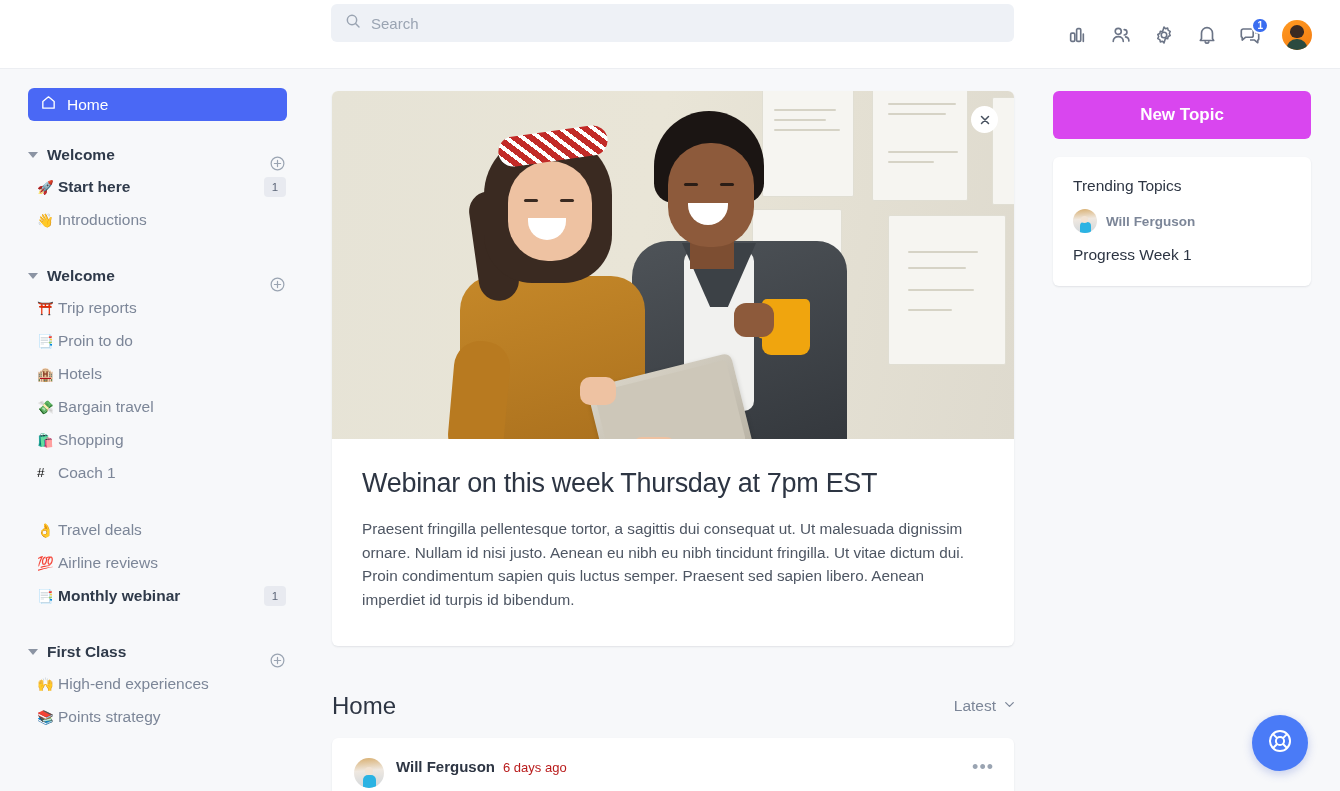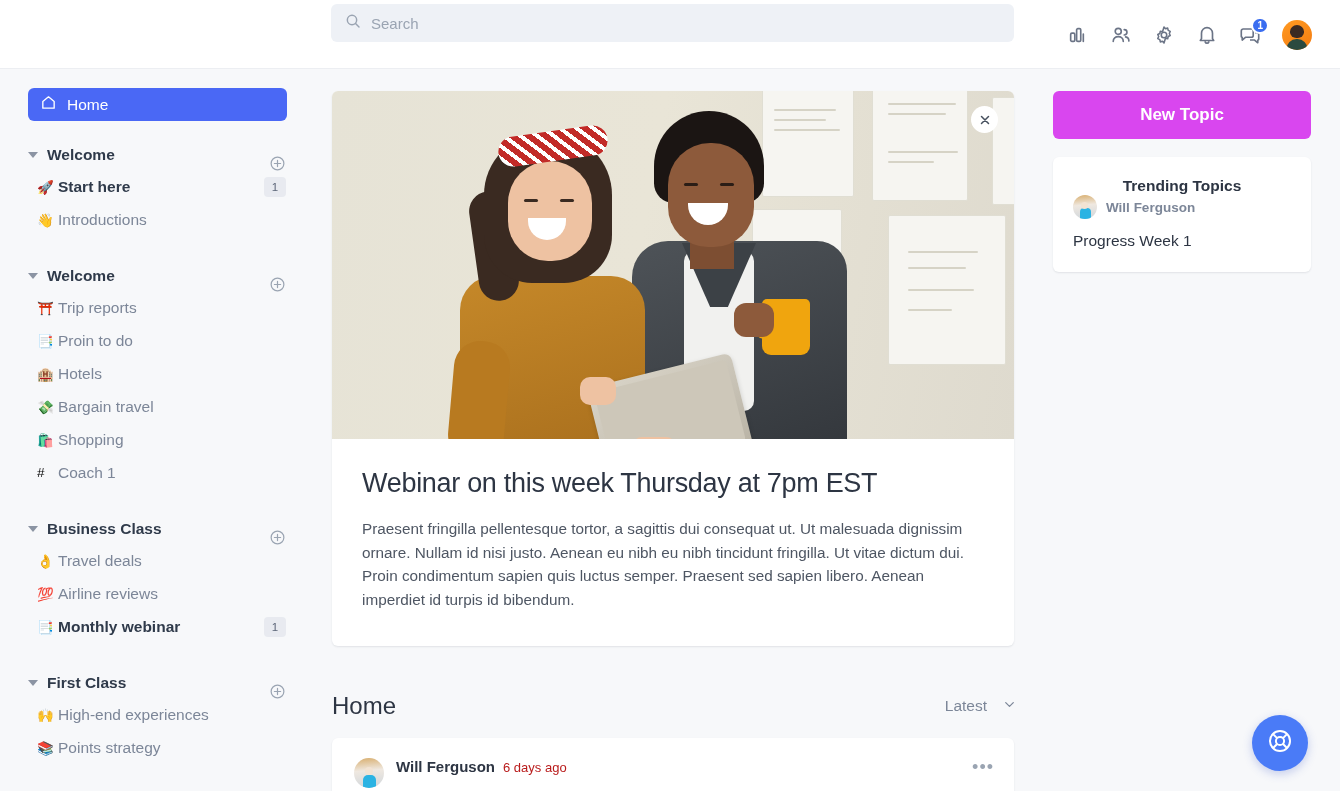--- a/index.html
+++ b/index.html
@@ -238,21 +238,21 @@
   .banner-text {
     font-size: 15.3px; color: #4e5663; line-height: 1.55;
   }
 
   .home-row {
     display: flex; align-items: center; justify-content: space-between;
     margin-top: 46px; padding: 0 2px 0 0;
   }
   .home-title { font-size: 24px; color: #2d3543; }
   .latest-sel {
-    display: flex; align-items: flex-start; gap: 16px;
+    display: flex; align-items: flex-start; gap: 7px;
     font-size: 15.5px; color: #7c8698; cursor: pointer;
   }
   .post-card {
     margin-top: 18px; width: 682px; height: 70px;
     padding: 20px 20px 0 22px; overflow: hidden;
     display: flex; align-items: flex-start;
   }
   .post-avatar {
     width: 30px; height: 30px; border-radius: 50%;
     background: linear-gradient(175deg,#d8ae6e 0%, #efe8e0 42%, #cfd6dc 100%);
@@ -287,21 +287,21 @@
     cursor: pointer; border: none;
     font-family: "Liberation Sans", sans-serif;
   }
   .trend-card {
     margin-top: 18px; width: 258px;
     background: #fff; border-radius: 6px;
     box-shadow: 0 1px 2px rgba(30,40,60,.10);
     padding: 20px 20px 22px 20px;
   }
   .trend-title {
-    font-size: 15.5px; font-weight: bold; color: #2d3543;  text-align: center;
+    font-size: 15.5px; font-weight: normal; color: #2d3543; margin-bottom: 14px;
   }
   .trend-user { display: flex; align-items: center; gap: 9px; margin-bottom: 13px; }
   .trend-avatar {
     width: 24px; height: 24px; border-radius: 50%;
     background: linear-gradient(175deg,#d8ae6e 0%, #efe8e0 42%, #cfd6dc 100%);
     position: relative; overflow: hidden; flex: 0 0 24px;
   }
   .trend-avatar::before {
     content:''; position:absolute; left:7px; bottom:0;
     width:11px; height:11px; background:#2bb3e3; border-radius: 4px 4px 0 0;
@@ -438,30 +438,20 @@
           <span class="nav-emoji">🛍️</span>
           <span class="nav-label">Shopping</span>
         </div>
         <div class="nav-item">
           <span class="nav-emoji">#</span>
           <span class="nav-label">Coach 1</span>
         </div>
         <div class="group-gap"></div>
       </div>
       <div class="group">
-        <div class="group-header">
-          <span class="caret"></span>
-          <span class="group-title">Business Class</span>
-          <span>
-            <svg class="plus-circle" viewBox="0 0 24 24" fill="none" stroke="#9aa4b2" stroke-width="1.7" stroke-linecap="round">
-              <circle cx="12" cy="12" r="9"></circle>
-              <path d="M12 7.6v8.8M7.6 12h8.8"></path>
-            </svg>
-          </span>
-        </div>
         <div class="nav-item">
           <span class="nav-emoji">👌</span>
           <span class="nav-label">Travel deals</span>
         </div>
         <div class="nav-item">
           <span class="nav-emoji">💯</span>
           <span class="nav-label">Airline reviews</span>
         </div>
         <div class="nav-item unread">
           <span class="nav-emoji">📑</span>

